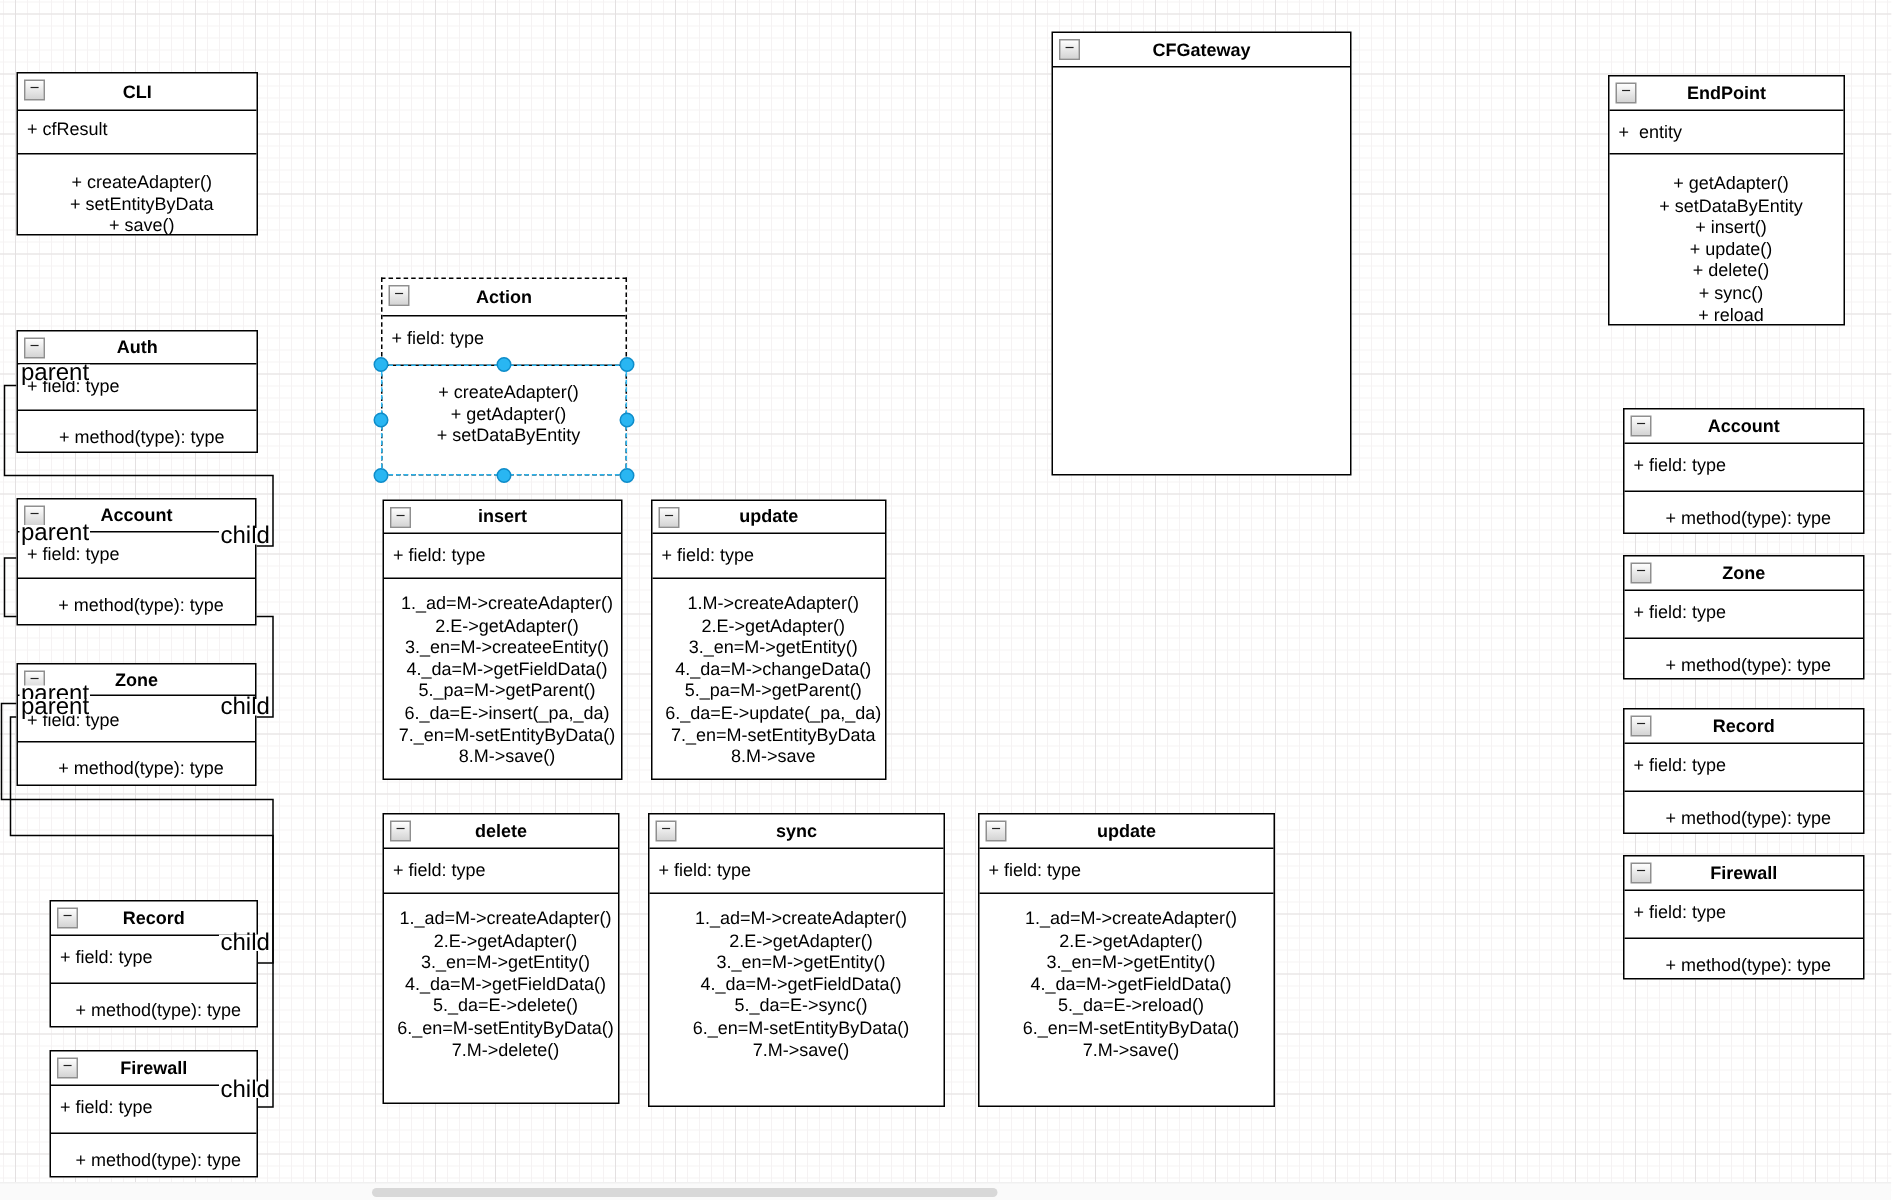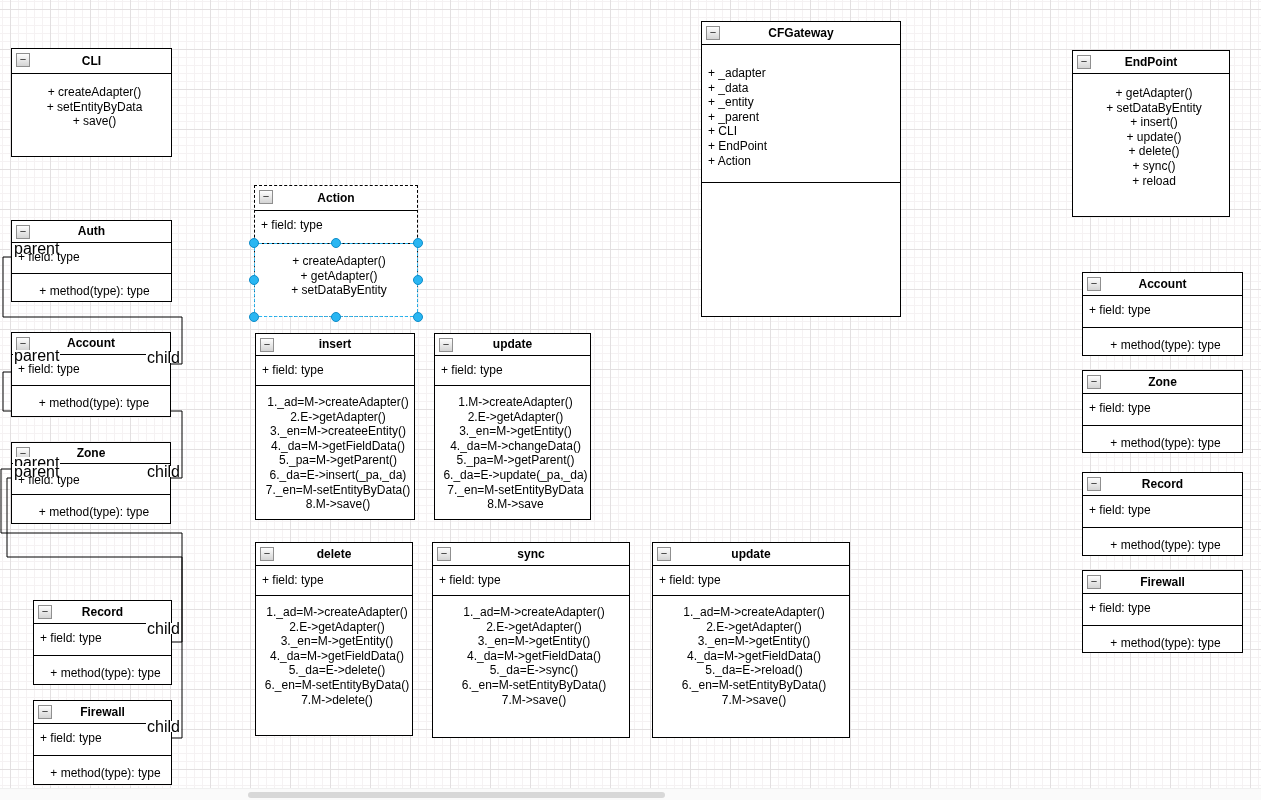--- a/index.html
+++ b/index.html
@@ -57,20 +57,23 @@
       <polyline points="11,372 3,372 3,411 182,411 182,478 171,478"></polyline>
       <polyline points="11,469 1,469 1,533 182,533 182,642 172,642"></polyline>
       <polyline points="11,478 7,478 7,557 182,557 182,738 172,738"></polyline>
     </svg>
   <div id="boxes-layer">
       <div class="uml-box" style="left: 11px; top: 48px; width: 161px; height: 109px;">
         <div class="uml-title" style="height: 25px;">
           <div class="collapse-icon">−</div>
           <div class="uml-title-text">CLI</div>
         </div>
+        <div class="uml-fields" style="height: 29px; padding-top: 5px;">
+          <div class="uml-line">+ cfResult</div>
+        </div>
         <div class="uml-methods" style="padding-top: 11px;">
           <div class="uml-line">+ createAdapter()</div>
           <div class="uml-line">+ setEntityByData</div>
           <div class="uml-line">+ save()</div>
         </div>
       </div>
       <div class="uml-box" style="left: 11px; top: 220px; width: 161px; height: 82px;">
         <div class="uml-title" style="height: 22px;">
           <div class="collapse-icon">−</div>
           <div class="uml-title-text">Auth</div>
@@ -180,29 +183,20 @@
           <div class="uml-line">6._da=E-&gt;update(_pa,_da)</div>
           <div class="uml-line">7._en=M-setEntityByData</div>
           <div class="uml-line">8.M-&gt;save</div>
         </div>
       </div>
       <div class="uml-box" style="left: 701px; top: 21px; width: 200px; height: 296px;">
         <div class="uml-title" style="height: 23px;">
           <div class="collapse-icon">−</div>
           <div class="uml-title-text">CFGateway</div>
         </div>
-        <div class="uml-fields" style="height: 138px; padding-top: 21px;">
-          <div class="uml-line">+ _adapter</div>
-          <div class="uml-line">+ _data</div>
-          <div class="uml-line">+ _entity</div>
-          <div class="uml-line">+ _parent</div>
-          <div class="uml-line">+ CLI</div>
-          <div class="uml-line">+ EndPoint</div>
-          <div class="uml-line">+ Action</div>
-        </div>
       </div>
       <div class="uml-box" style="left: 255px; top: 542px; width: 158px; height: 194px;">
         <div class="uml-title" style="height: 23px;">
           <div class="collapse-icon">−</div>
           <div class="uml-title-text">delete</div>
         </div>
         <div class="uml-fields" style="height: 30px; padding-top: 7px;">
           <div class="uml-line">+ field: type</div>
         </div>
         <div class="uml-methods" style="padding-top: 9px;">
@@ -248,20 +242,23 @@
           <div class="uml-line">4._da=M-&gt;getFieldData()</div>
           <div class="uml-line">5._da=E-&gt;reload()</div>
           <div class="uml-line">6._en=M-setEntityByData()</div>
           <div class="uml-line">7.M-&gt;save()</div>
         </div>
       </div>
       <div class="uml-box" style="left: 1072px; top: 50px; width: 158px; height: 167px;">
         <div class="uml-title" style="height: 23px;">
           <div class="collapse-icon">−</div>
           <div class="uml-title-text">EndPoint</div>
+        </div>
+        <div class="uml-fields" style="height: 29px; padding-top: 7px;">
+          <div class="uml-line">+  entity</div>
         </div>
         <div class="uml-methods" style="padding-top: 12px;">
           <div class="uml-line">+ getAdapter()</div>
           <div class="uml-line">+ setDataByEntity</div>
           <div class="uml-line">+ insert()</div>
           <div class="uml-line">+ update()</div>
           <div class="uml-line">+ delete()</div>
           <div class="uml-line">+ sync()</div>
           <div class="uml-line">+ reload</div>
         </div>

